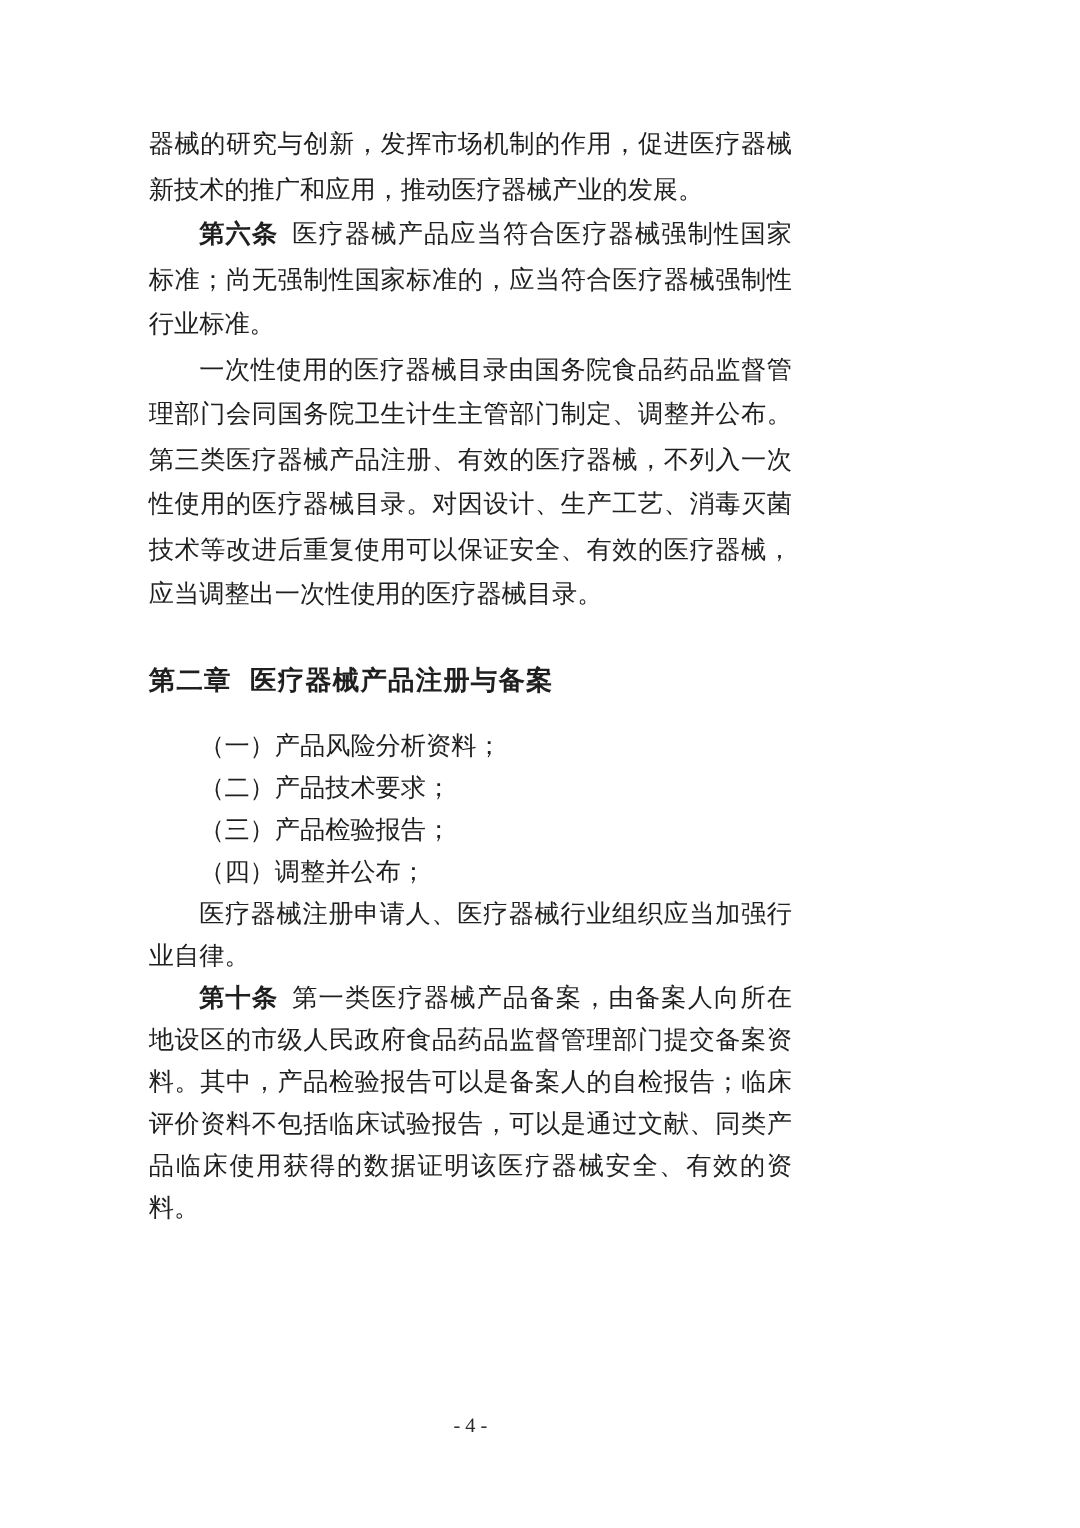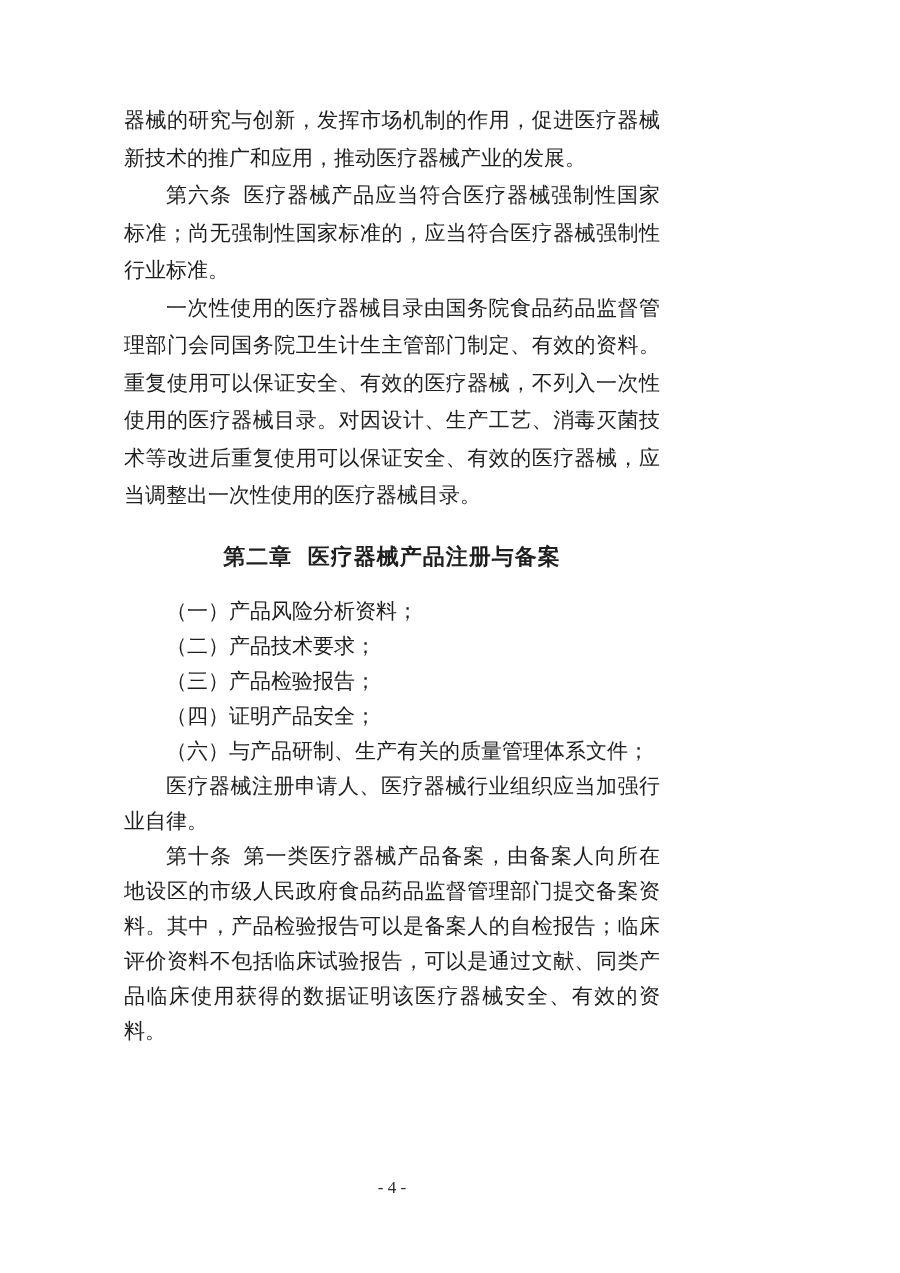--- a/index.html
+++ b/index.html
@@ -27,31 +27,31 @@
     text-align: justify;
     text-indent: 2em;
   }
   .para.no-indent {
     text-indent: 0;
   }
   .para.tight {
     line-height: 35px;
   }
   .article-label {
-    font-weight: normal;
+    font-weight: bold;
     margin-right: 0.55em;
   }
   .chapter {
     font-family: Liberation Serif, serif;
     font-size: 22px;
     line-height: 38px;
     font-weight: bold;
-    text-align: center;
+    text-align: left;
     text-indent: 0;
-    margin-top: 23px;
+    margin-top: 33px;
     margin-bottom: 18px;
     letter-spacing: 1px;
   }
   .chapter-title {
     margin-left: 0.7em;
   }
   .footer {
     position: absolute;
     left: 0;
     right: 0;
@@ -65,32 +65,31 @@
 </head>
 <body>
 
 <div class="page">
   <div class="content">
 
     <p class="para no-indent">器械的研究与创新，发挥市场机制的作用，促进医疗器械新技术的推广和应用，推动医疗器械产业的发展。</p>
 
     <p class="para"><b class="article-label">第六条</b><span>医疗器械产品应当符合医疗器械强制性国家标准；尚无强制性国家标准的，应当符合医疗器械强制性行业标准。</span></p>
 
-    <p class="para">一次性使用的医疗器械目录由国务院食品药品监督管理部门会同国务院卫生计生主管部门制定、有效的资料。重复使用可以保证安全、有效的医疗器械，不列入一次性使用的医疗器械目录。对因设计、生产工艺、消毒灭菌技术等改进后重复使用可以保证安全、有效的医疗器械，应当调整出一次性使用的医疗器械目录。</p>
+    <p class="para">一次性使用的医疗器械目录由国务院食品药品监督管理部门会同国务院卫生计生主管部门制定、调整并公布。第三类医疗器械产品注册、有效的医疗器械，不列入一次性使用的医疗器械目录。对因设计、生产工艺、消毒灭菌技术等改进后重复使用可以保证安全、有效的医疗器械，应当调整出一次性使用的医疗器械目录。</p>
 
 
     <h2 class="chapter"><span>第二章</span><span class="chapter-title">医疗器械产品注册与备案</span></h2>
 
 
 
     <p class="para tight">（一）产品风险分析资料；</p>
     <p class="para tight">（二）产品技术要求；</p>
     <p class="para tight">（三）产品检验报告；</p>
-    <p class="para tight">（四）证明产品安全；</p>
-    <p class="para tight">（六）与产品研制、生产有关的质量管理体系文件；</p>
+    <p class="para tight">（四）调整并公布；</p>
 
     <p class="para tight">医疗器械注册申请人、医疗器械行业组织应当加强行业自律。</p>
 
     <p class="para tight"><b class="article-label">第十条</b><span>第一类医疗器械产品备案，由备案人向所在地设区的市级人民政府食品药品监督管理部门提交备案资料。其中，产品检验报告可以是备案人的自检报告；临床评价资料不包括临床试验报告，可以是通过文献、同类产品临床使用获得的数据证明该医疗器械安全、有效的资料。</span></p>
 
   </div>
 
   <div class="footer">- 4 -</div>
 </div>
 

